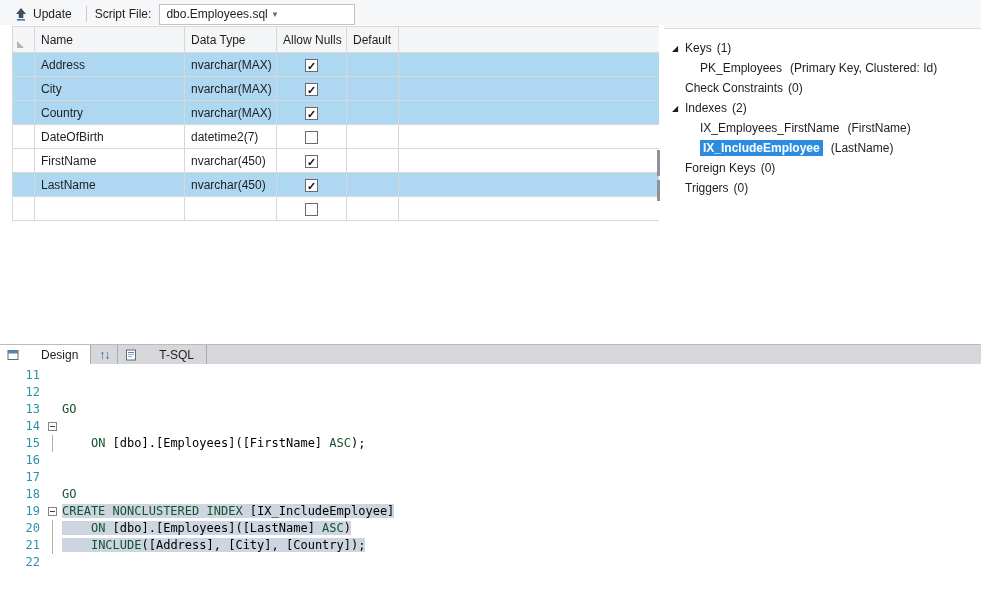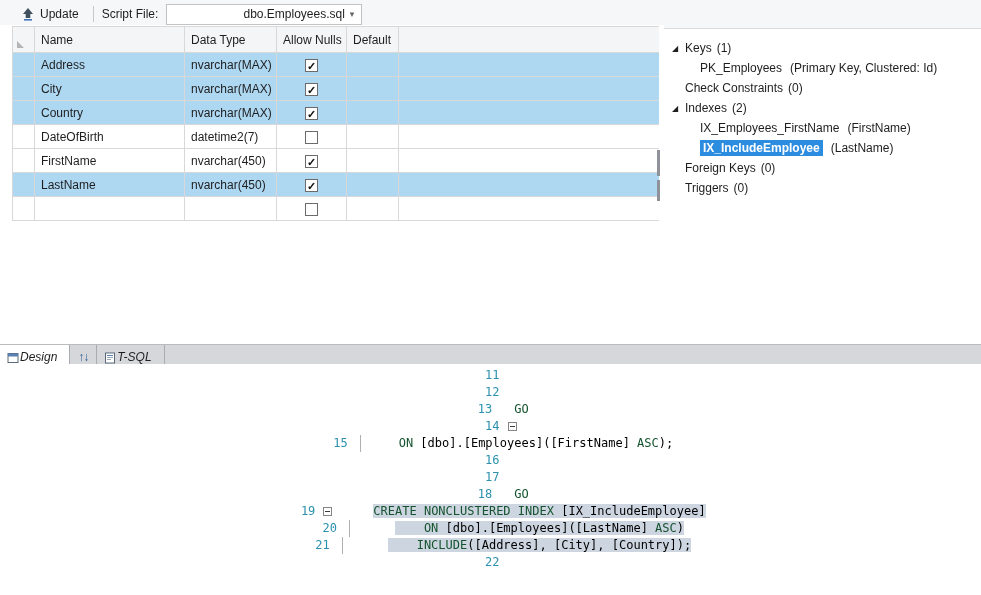--- a/index.html
+++ b/index.html
@@ -1,24 +1,24 @@
 <!DOCTYPE html>
 <html><head>
 <meta charset="utf-8">
 <style>
   * { margin:0; padding:0; box-sizing:border-box; }
   body { font-family:"Liberation Sans", sans-serif; background:#fff; }
   .app { position:relative; width:981px; height:595px; background:#fff; overflow:hidden; font-size:12px; color:#1e1e1e; }
 
   
-  .toolbar { position:absolute; top:0; left:0; width:100%; height:29px; background:#f6f7f8; border-bottom:1px solid #dcdcdc; display:flex; align-items:center; padding:0 15px; }
+  .toolbar { position:absolute; top:0; left:0; width:100%; height:29px; background:#f6f7f8; border-bottom:1px solid #dcdcdc; display:flex; align-items:center; padding:0 8px; }
   .update-btn { display:flex; align-items:center; gap:5px; padding:3px 6px; cursor:default; }
   .tsep { width:1px; height:16px; background:#c9c9c9; margin:0 8px; }
   .sf-label { margin-right:8px;text-align:right; }
-  .combo { width:196px; height:21px; border:1px solid #c3c3c3; background:#fff; display:flex; align-items:center; justify-content:flex-end; padding:0 2px 0 6px; }
+  .combo { width:196px; height:21px; border:1px solid #c3c3c3; background:#fff; display:flex; align-items:center; justify-content:flex-start; padding:0 2px 0 6px; }
   .combo-arrow { color:#666; font-size:9px; padding:0 5px; }
 
   
   .designer { position:absolute; left:0; top:25px; width:664px; height:315px; background:#fff; overflow:hidden; }
   .grid { border-collapse:collapse; table-layout:fixed; width:646px; margin:1px 0 0 12px; font-size:12px; }
   .grid th, .grid td { border:1px solid #d8d8d8; height:24px; padding:0 6px; text-align:left; font-weight:400; white-space:nowrap; overflow:hidden; }
   .grid .hdr th { background:#f4f5f6; height:26px; color:#1e1e1e; }
   .grid .filler { border-right:none; }
   .grid .center { text-align:center; padding:0; }
   .grid .rowhdr { width:22px; padding:0; text-align:center; }
@@ -35,35 +35,35 @@
   .titem { height:20px; display:flex; align-items:center; padding-left:6px; white-space:nowrap; }
   .titem .arrow { width:13px; font-size:8px; color:#1e1e1e; flex:0 0 13px; }
   .titem.child { padding-left:34px; }
   .tlabel.bold, .tcount { font-weight:400; }
   .tcount { margin-left:5px; }
   .tdetail { margin-left:8px; }
   .sel-label { background:#2c8de0; color:#fff; padding:1px 3px;font-weight:bold; }
 
   
   .tabstrip { position:absolute; left:0; top:344px; width:100%; height:20px; background:#d5d7da; border-top:1px solid #b9bbbf; display:flex; align-items:stretch; }
-  .tab { display:flex; align-items:flex-end; gap:1px; padding:0 12px 0 7px; border-right:1px solid #a9abb0; color:#1e1e1e;font-style:italic; }
+  .tab { display:flex; align-items:center; gap:22px; padding:0 12px 0 7px; border-right:1px solid #a9abb0; color:#1e1e1e; }
   .tab.active { background:#fff; }
   .tab.swap { padding:0 8px; letter-spacing:-1px; color:#2b5d9b; font-weight:700; }
 
   
   .editor { position:absolute; left:0; top:364px; width:100%; height:231px; background:#fff; font-family:"DejaVu Sans Mono","Liberation Mono",monospace; font-size:12px; padding-top:3px; }
-  .cline { display:flex; height:17px; line-height:17px;justify-content:center; }
+  .cline { display:flex; height:17px; line-height:17px; }
   .lnum { flex:0 0 46px; text-align:right; padding-right:6px; color:#2b91af; }
   .fold { flex:0 0 16px; position:relative; }
   .foldbox { position:absolute; left:2px; top:4px; width:9px; height:9px; border:1px solid #848484; background:#fff; }
   .foldbox::after { content:""; position:absolute; left:1px; right:1px; top:3px; height:1px; background:#3c3c3c; }
   .foldguide { position:absolute; left:6px; top:0; bottom:0; width:1px; background:#b0b0b0; }
   .ctext { white-space:pre; }
   .ci { white-space:pre; }
-  .ci.selbg { background:#cdd5e1;margin-left:36px; }
+  .ci.selbg { background:#cdd5e1; }
   .kw { color:#14532d; }
   .pl { color:#000; }
 </style>
 </head>
 <body>
 
 <div class="app">
 
   <div class="toolbar">
     <div class="update-btn">

